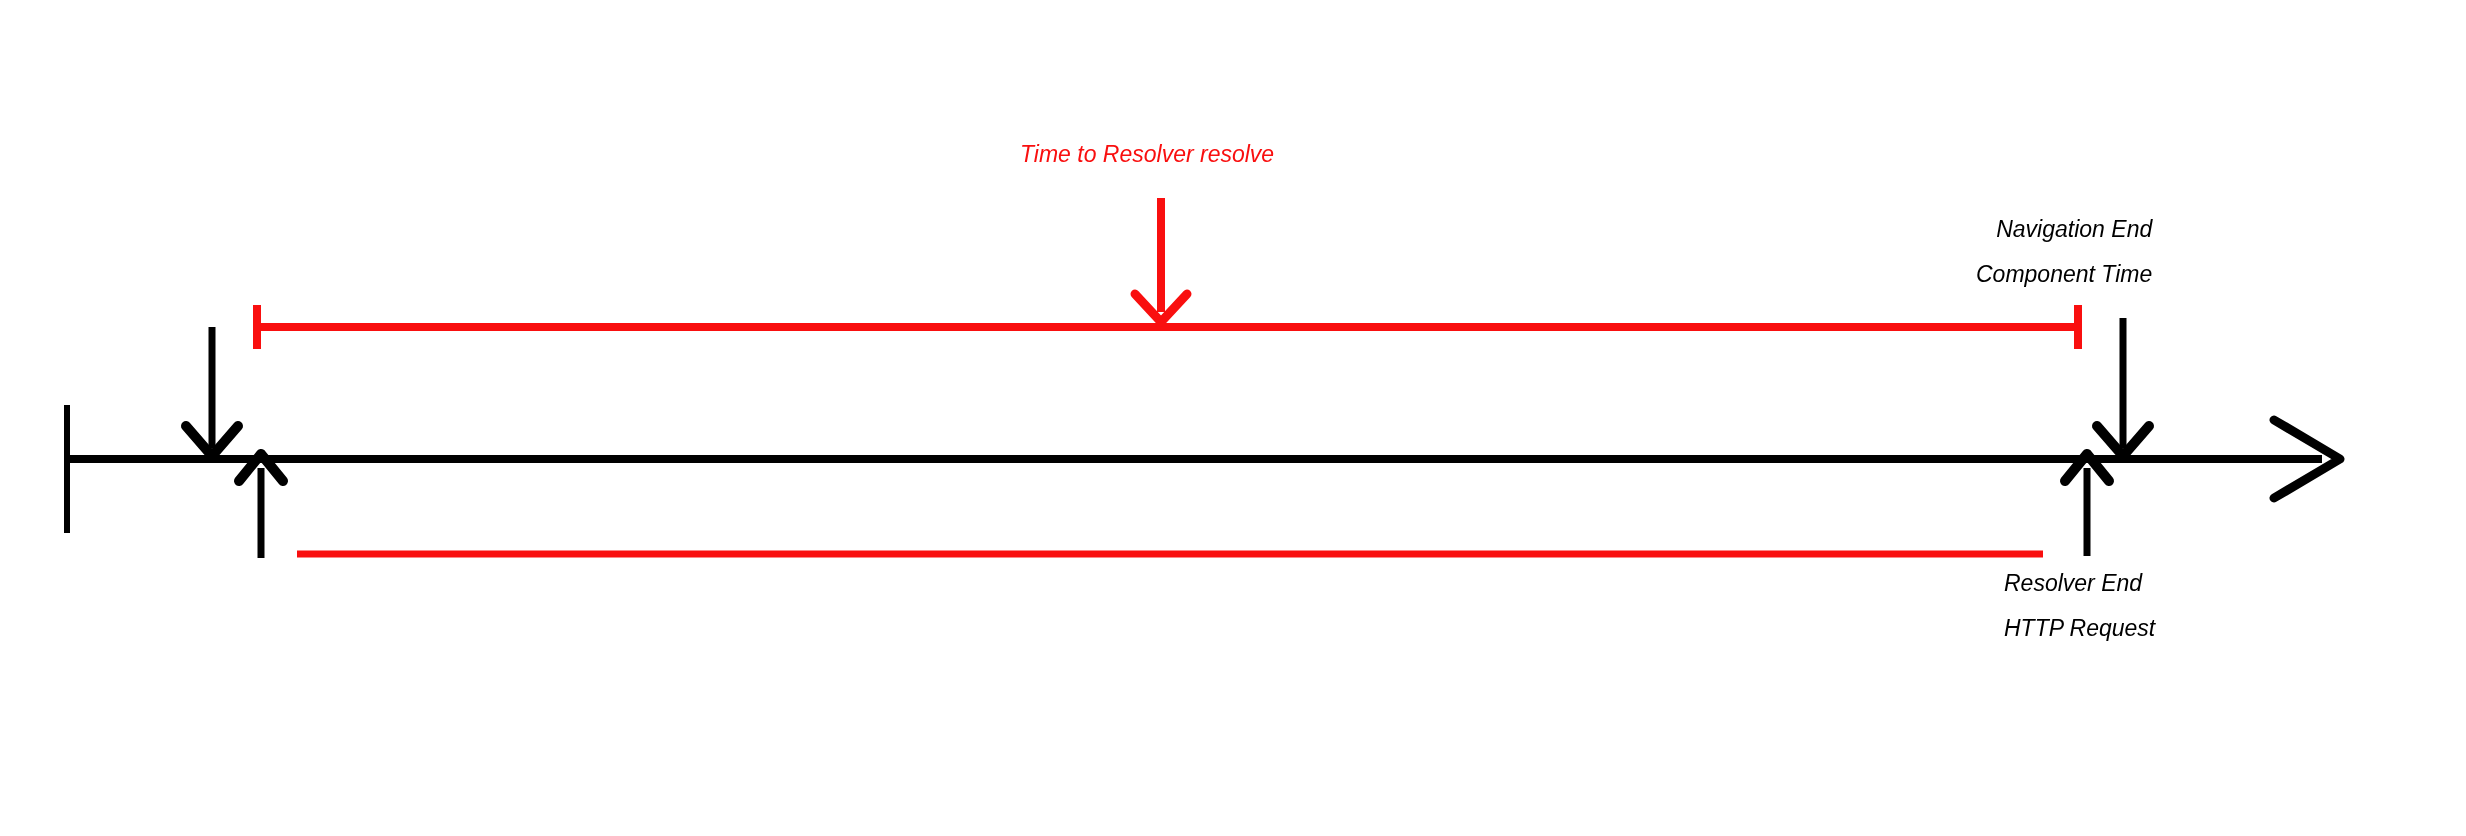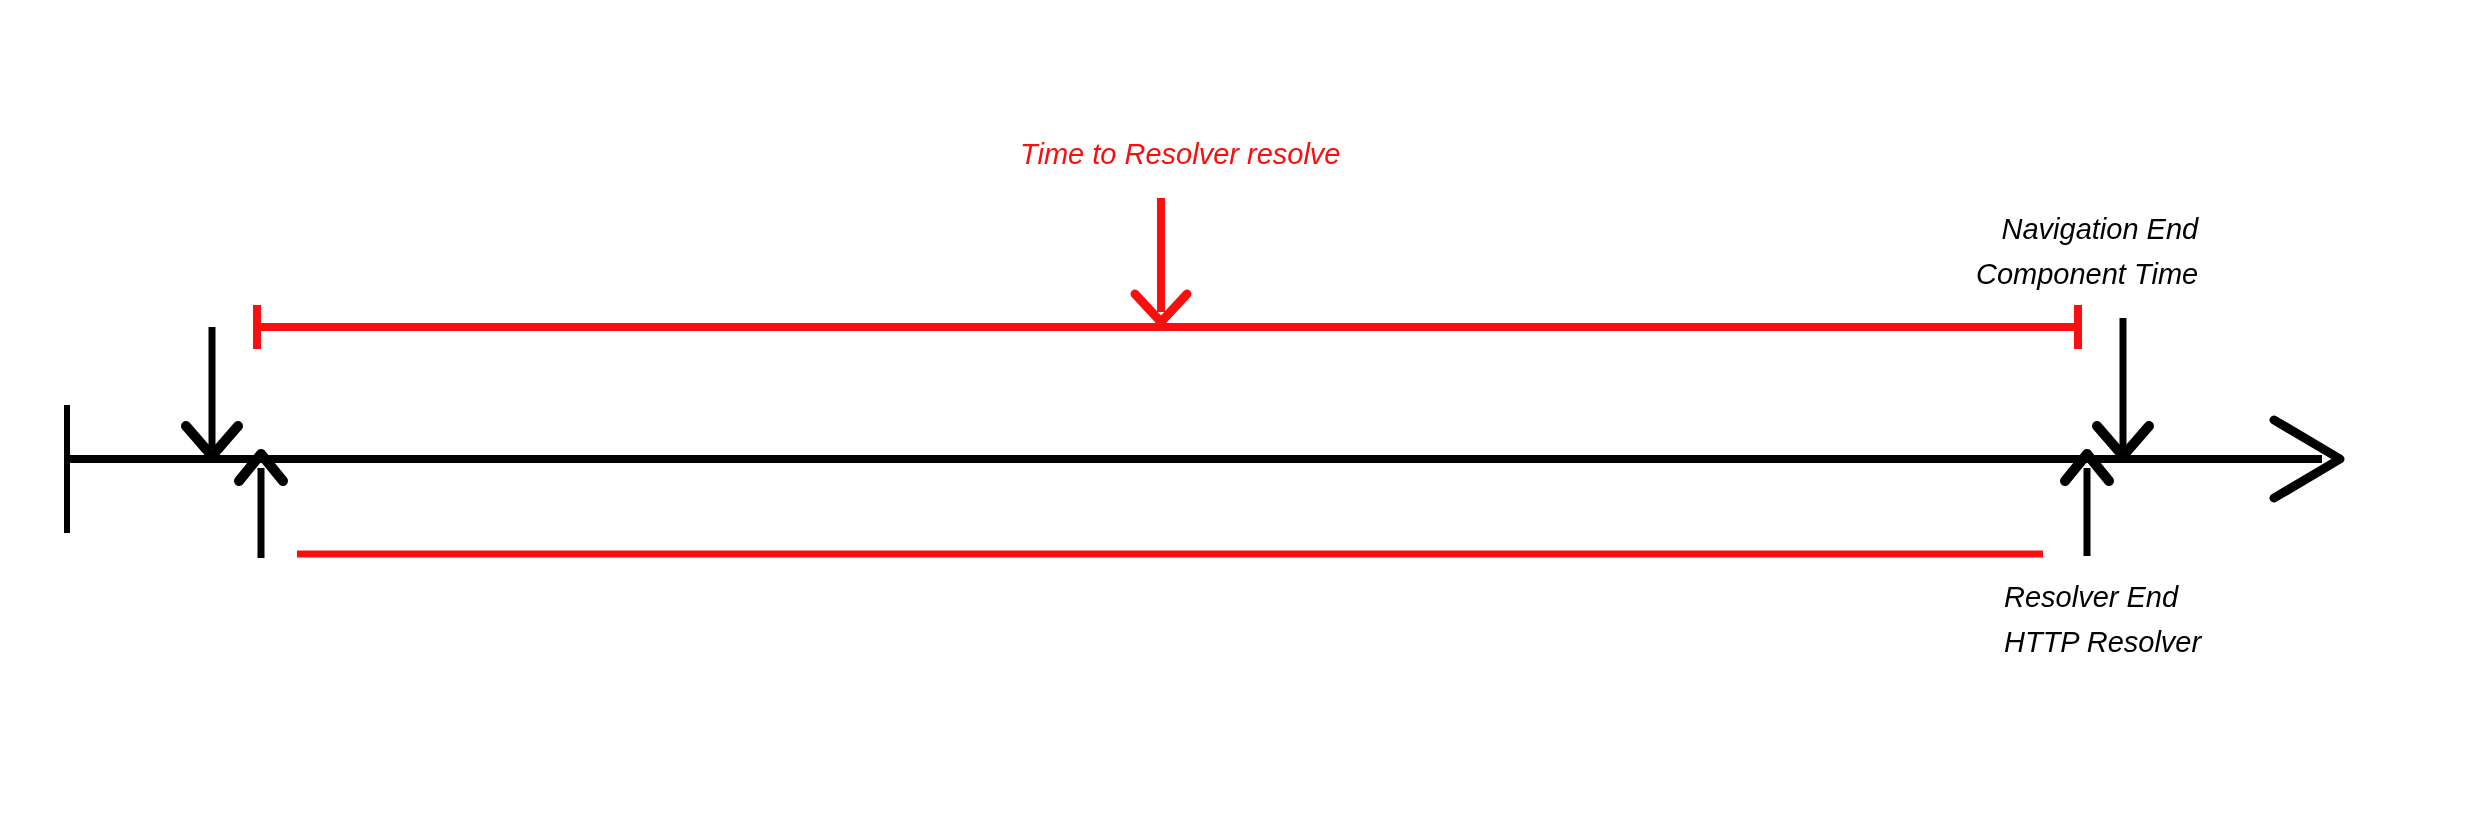--- a/index.html
+++ b/index.html
@@ -7,21 +7,21 @@
     padding: 0;
     background: var(--background, #ffffff);
   }
   .stage {
     position: relative;
     width: 2466px;
     height: 836px;
     overflow: hidden;
     font-family: "Liberation Sans", sans-serif;
     font-style: italic;
-    font-size: 29px;
+    font-size: 23px;
     color: var(--ink, #000000);
     background: var(--background, #ffffff);
   }
   .stage svg {
     position: absolute;
     left: 0;
     top: 0;
   }
   line, polyline {
     fill: none;
@@ -86,18 +86,18 @@
 
   <div class="label red" style="left:1020px; top:132px;">Time to Resolver resolve</div>
 
 
   <div class="label" style="left:1976px; top:207px;text-align:right;">
     <div>Navigation End</div>
     <div>Component Time</div>
   </div>
 
 
-  <div class="label" style="left:2004px; top:575px;">
+  <div class="label" style="left:2004px; top:561px;">
     <div>Resolver End</div>
-    <div>HTTP Resolver</div>
+    <div>HTTP Request</div>
   </div>
 
 </div>
 
 </body></html>

